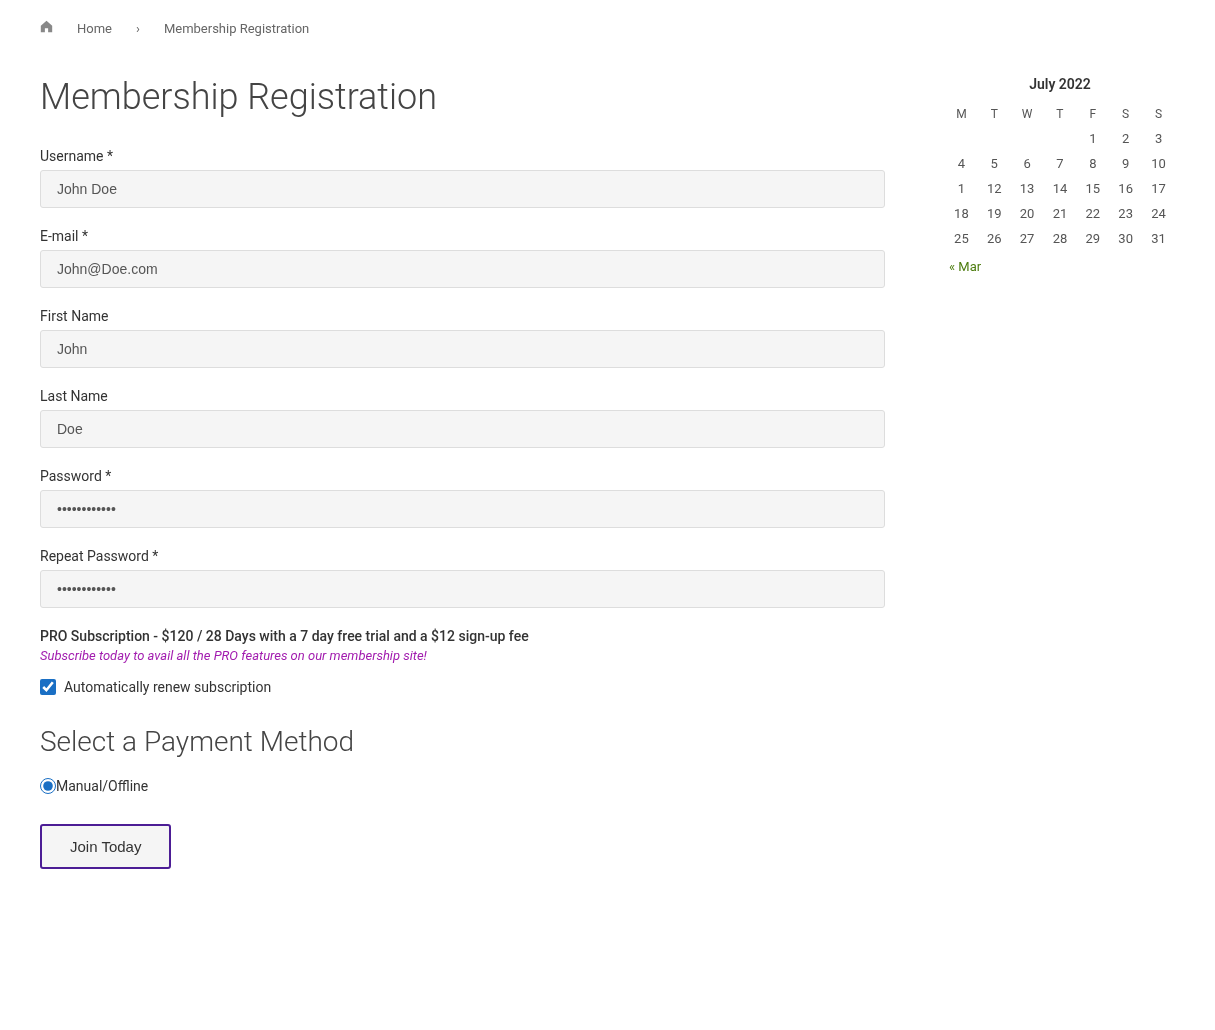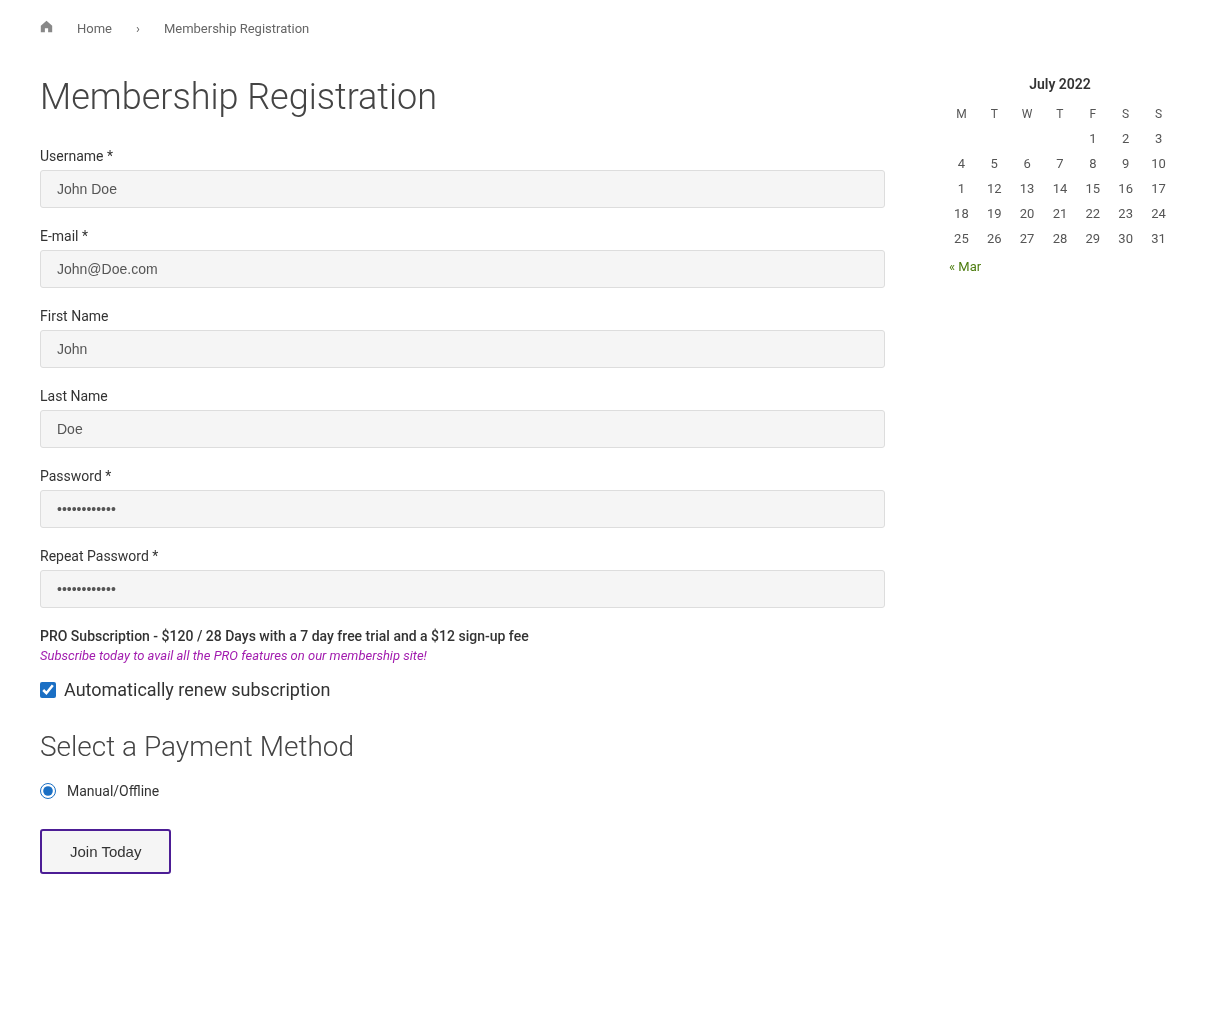--- a/index.html
+++ b/index.html
@@ -86,33 +86,33 @@
       align-items: center;
       gap: 8px;
       margin: 16px 0 30px;
     }
     .checkbox-group input[type="checkbox"] {
       width: 16px;
       height: 16px;
       accent-color: #1a6fc4;
     }
     .checkbox-label {
-      font-size: 18px;
+      font-size: 14px;
       color: #333;
     }
     .payment-title {
       font-size: 28px;
       font-weight: 300;
       color: #444;
       margin-bottom: 20px;
     }
     .radio-group {
       display: flex;
       align-items: center;
-      gap: 11px;
+      gap: 0;
       margin-bottom: 30px;
     }
     .radio-group input[type="radio"] {
       width: 16px;
       height: 16px;
       accent-color: #1a6fc4;
     }
     .radio-label {
       font-size: 14px;
       color: #333;

